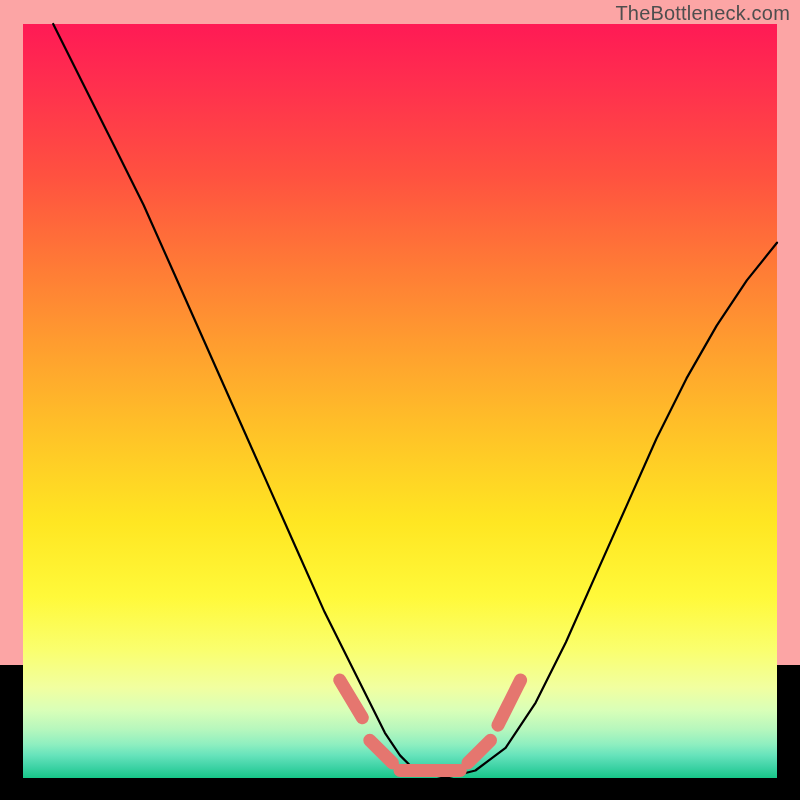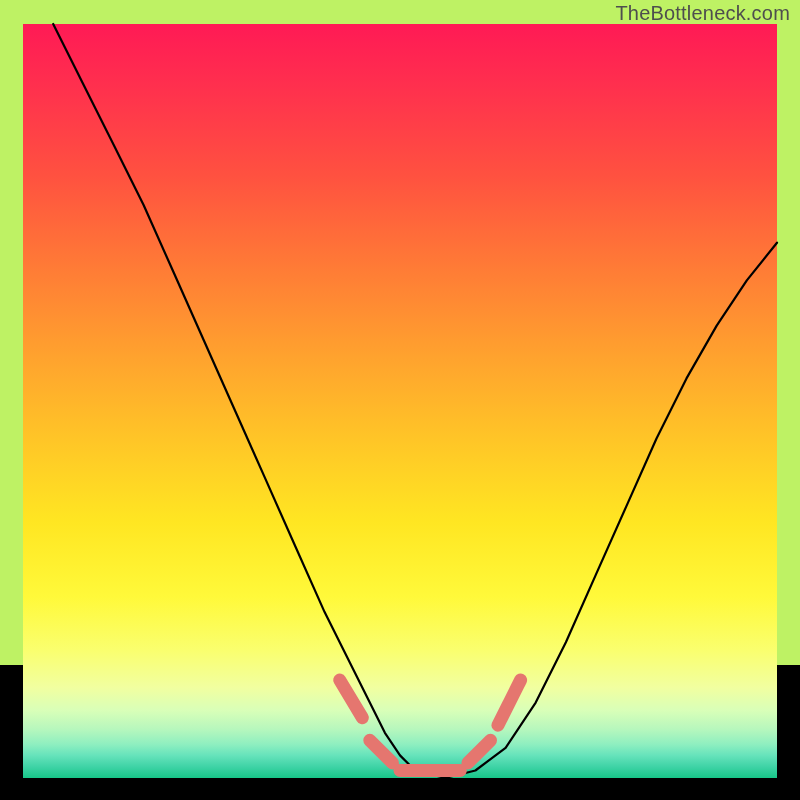--- a/index.html
+++ b/index.html
@@ -9,21 +9,21 @@
     height: 800px;
     background: #000;
     overflow: hidden;
   }
   .frame {
     position: absolute;
     left: 0;
     top: 0;
     width: 800px;
     height: 665px;
-    background: #bef264;
+    background: #fca5a5;
   }
   .plot-area {
     position: absolute;
     left: 23px;
     top: 24px;
     width: 754px;
     height: 754px;
     
     background: linear-gradient(
       to bottom,

